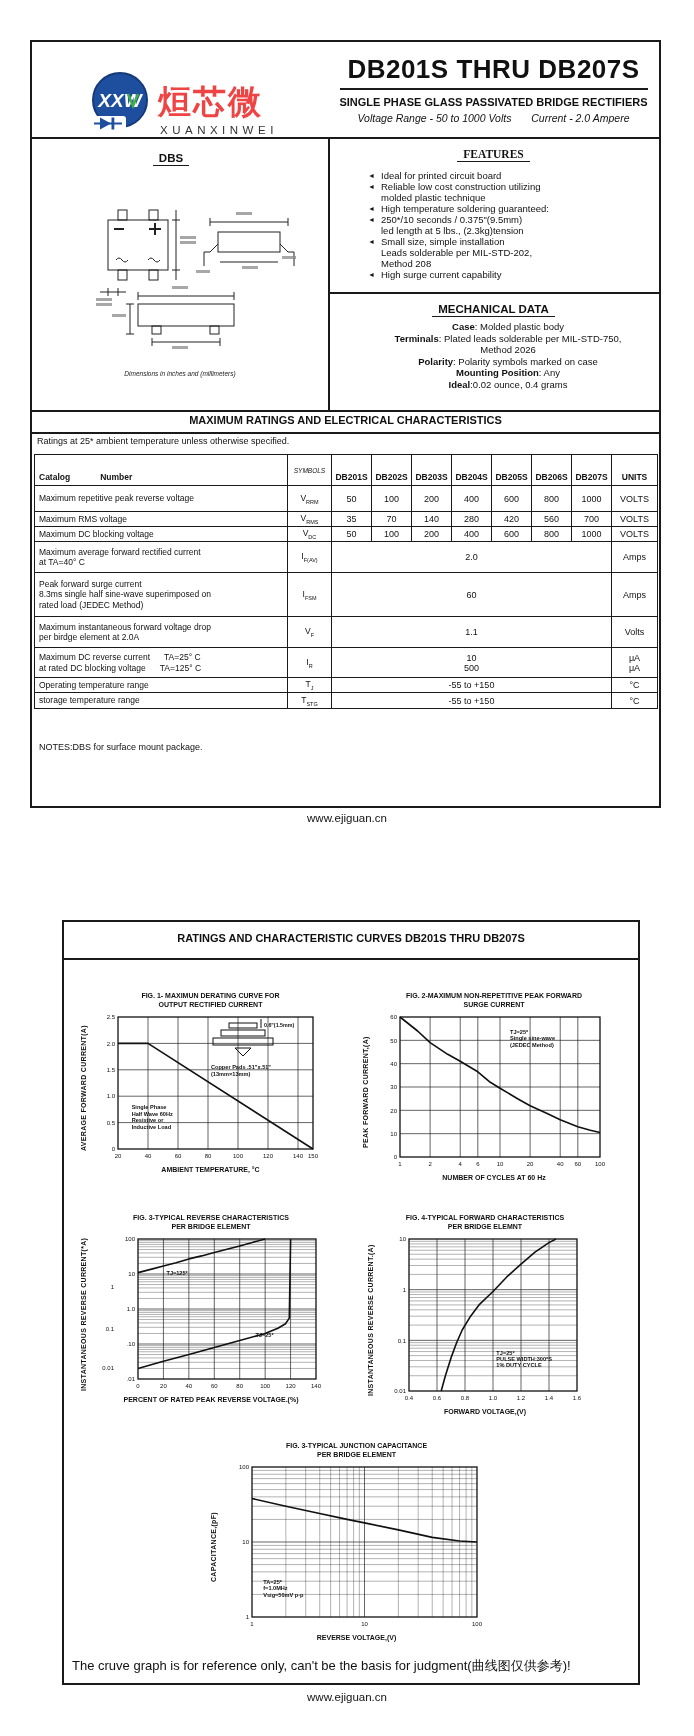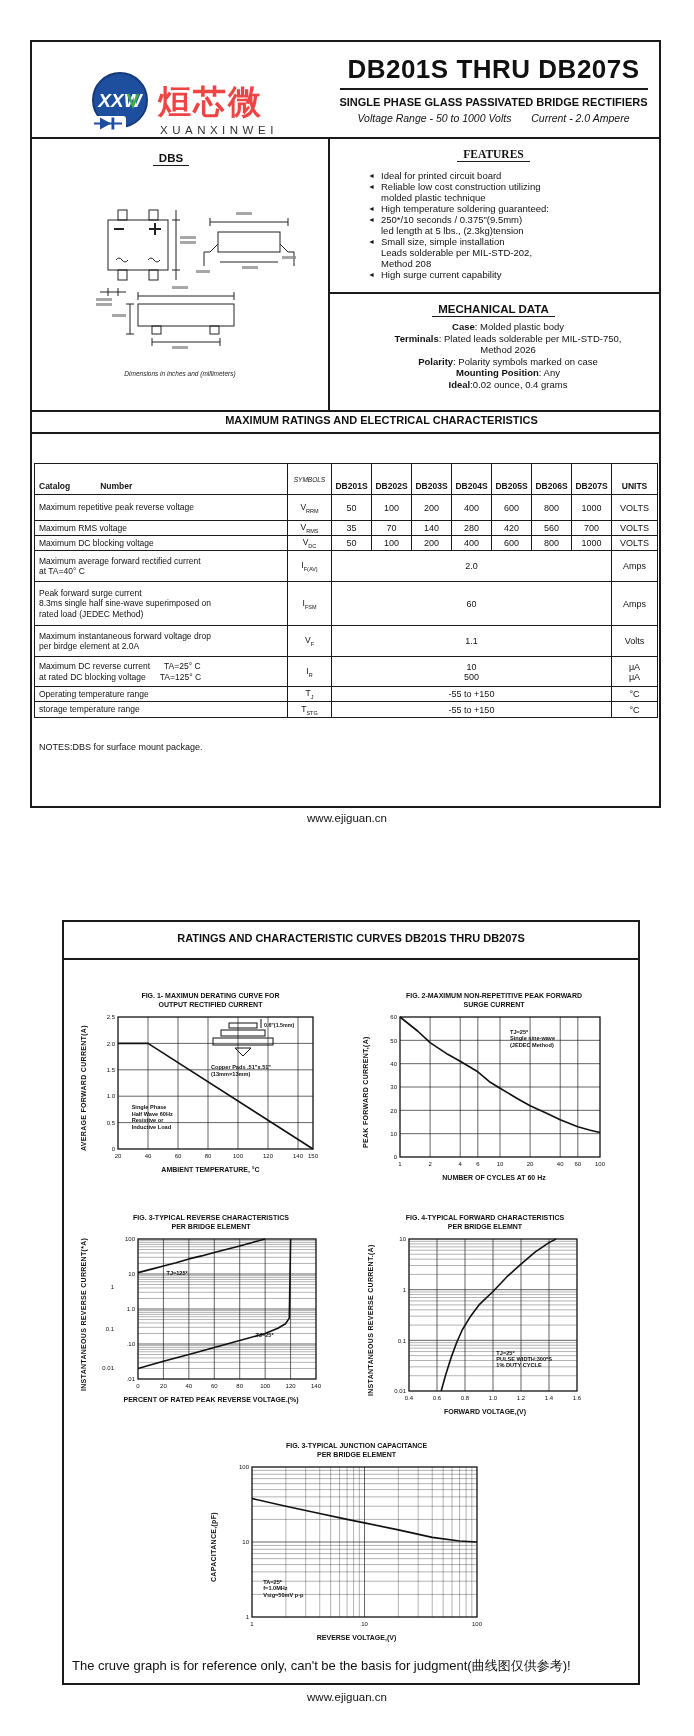--- a/index.html
+++ b/index.html
@@ -179,26 +179,27 @@
   <div class="abs mech" style="left:330px;top:279px;width:292px;">
       <div><b>Case</b>: Molded plastic body</div>
       <div><b>Terminals</b>: Plated leads solderable per MIL-STD-750,</div>
       <div><b></b> Method 2026</div>
       <div><b>Polarity</b>: Polarity symbols marked on case</div>
       <div><b>Mounting Position</b>: Any</div>
       <div><b>Ideal</b>:0.02 ounce, 0.4 grams</div>
     </div>
 
   <div class="hline" style="left:0;top:368px;width:627px;"></div>
-  <div class="abs ctr" style="left:0;top:372px;width:627px;font-size:11px;font-weight:bold;padding-left:36px;">MAXIMUM RATINGS AND ELECTRICAL CHARACTERISTICS</div>
+  <div class="abs ctr" style="left:0;top:372px;width:627px;font-size:11px;font-weight:bold;">MAXIMUM RATINGS AND ELECTRICAL CHARACTERISTICS</div>
   <div class="hline" style="left:0;top:390px;width:627px;"></div>
   <div class="abs note-sm" style="left:5px;top:394px;width:617px;">
-  </div>
-
-  <table class="rat abs" style="left:2px;top:421px;width:623px;">
+    <div>Ratings at 25* ambient temperature unless otherwise specified.</div>
+  </div>
+
+  <table class="rat abs" style="left:2px;top:412px;width:623px;">
     <colgroup>
       <col style="width:253px">
         <col style="width:44px">
       <col style="width:40px">
         <col style="width:40px">
         <col style="width:40px">
         <col style="width:40px">
         <col style="width:40px">
         <col style="width:40px">
         <col style="width:40px">

